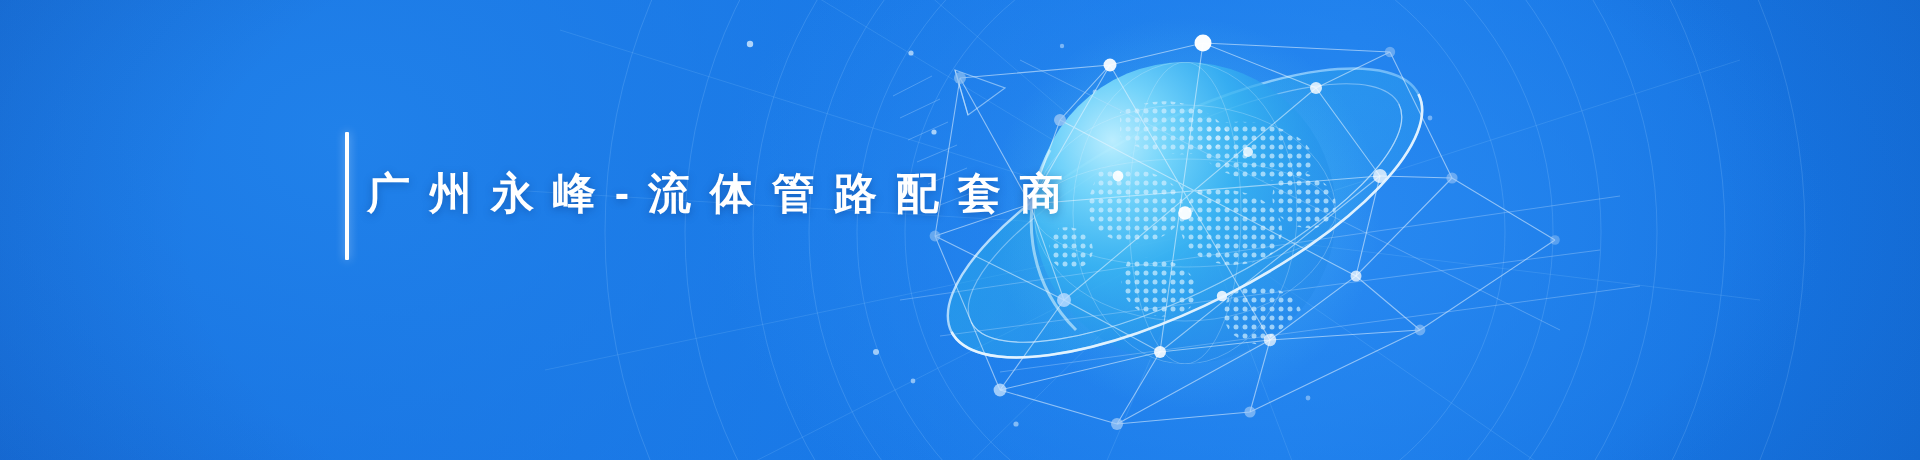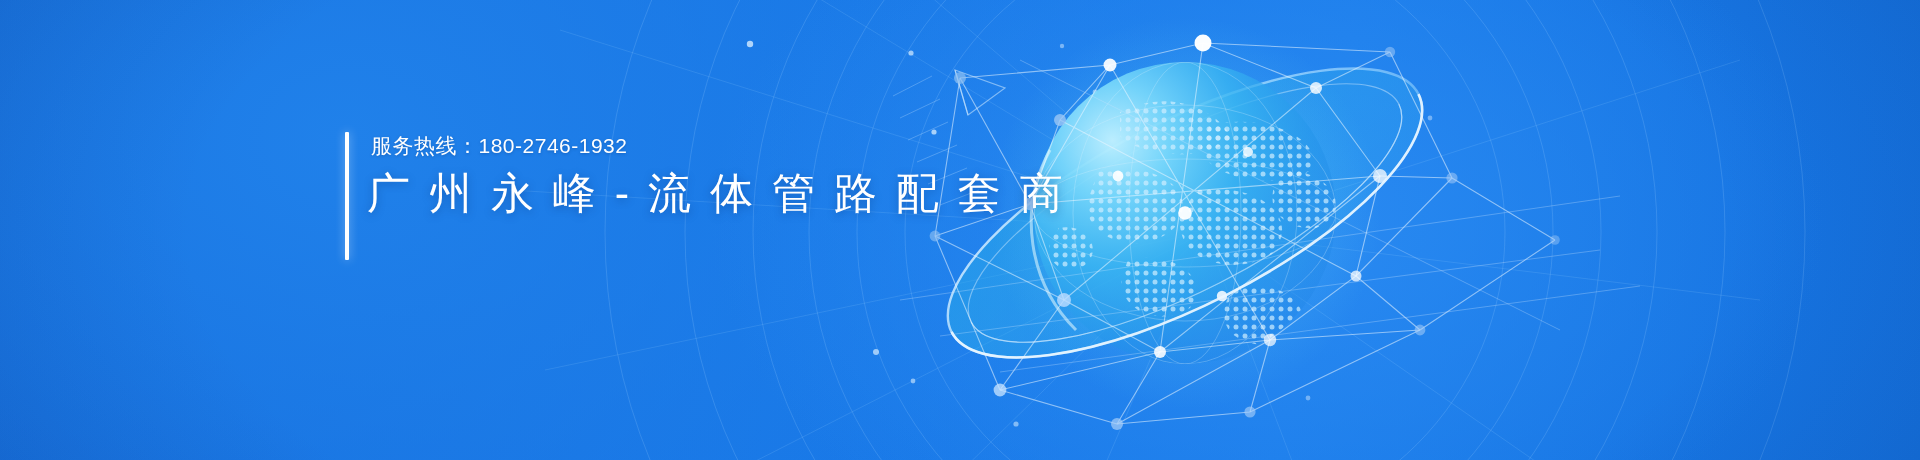--- a/index.html
+++ b/index.html
@@ -25,21 +25,21 @@
   .accent-bar{position:absolute;left:0;top:6px;width:4px;height:128px;background:#ffffff;border-radius:1px;
     box-shadow:0 0 10px rgba(255,255,255,.45);}
   .hotline{
     position:absolute;left:26px;top:6px;
     color:#ffffff;font-size:21px;line-height:28px;letter-spacing:.5px;
     white-space:nowrap;text-shadow:0 1px 3px rgba(10,52,120,.35);
   }
   .headline{
     position:absolute;left:22px;top:38px;
     color:#ffffff;font-size:43px;line-height:58px;letter-spacing:3.5px;
-    white-space:nowrap;font-weight:400;
+    white-space:nowrap;font-weight:700;
     text-shadow:0 2px 8px rgba(8,48,115,.38);
   }
   .subline{
     position:absolute;left:26px;top:99px;
     color:#f2f8ff;font-size:15.5px;line-height:24px;letter-spacing:.6px;
     white-space:nowrap;font-weight:700;text-shadow:0 1px 3px rgba(10,52,120,.35);
   }
 </style>
 </head>
 <body>
@@ -217,17 +217,16 @@
         <line x1="1020" y1="60" x2="1560" y2="330"></line>
       </g>
 
     </g>
   </svg>
 
   <div class="bg-vignette"></div>
 
   <div class="text-block">
     <div class="accent-bar"></div>
-    <div class="hotline">服务热线：180-2746-1932</div>
     <div class="headline">广 州 永 峰 - 流 体 管 路 配 套 商</div>
   </div>
 
 </div>
 
 </body></html>

